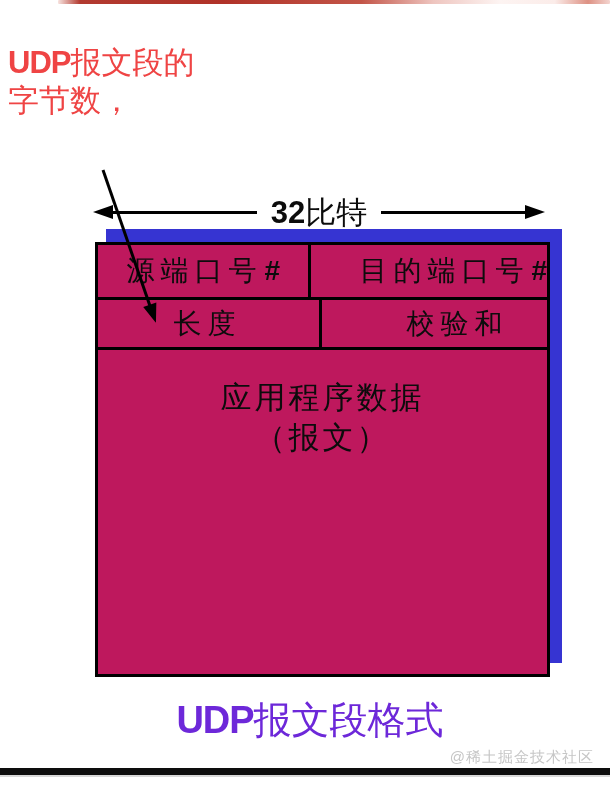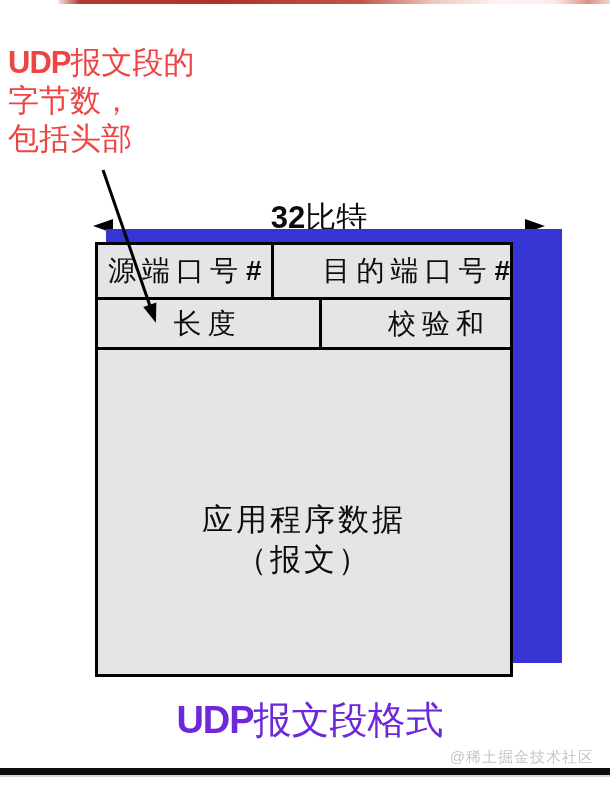--- a/index.html
+++ b/index.html
@@ -33,58 +33,58 @@
     font-size:31px;line-height:38px;color:#ef4444;
   }
   .annotation .latin{
     font-family:"Liberation Sans", sans-serif;font-weight:700;letter-spacing:-1px;
   }
   .annotation .indent{}
 
   
   .width-arrow{
     position:absolute;left:93px;top:191px;width:452px;height:42px;
-    display:flex;align-items:flex-end;
+    display:flex;align-items:center;
   }
   .arrowhead{width:0;height:0;border-top:7px solid transparent;border-bottom:7px solid transparent;}
   .arrowhead.left{border-right:20px solid #000;}
   .arrowhead.right{border-left:20px solid #000;}
   .arrow-line{flex:1;height:3px;background:#000;}
   .width-label{
     font-size:31px;line-height:31px;margin:0 14px;white-space:nowrap;color:#0c0c0c;
   }
   .width-label .num{font-family:"Liberation Sans", sans-serif;font-weight:700;}
 
   
   .blue-shadow{
     position:absolute;left:106px;top:229px;width:456px;height:434px;
     background:var(--shadow-blue);
   }
 
   
   .udp-table{
-    position:absolute;left:95px;top:242px;width:418px;height:435px;
-    background:#e5e5e5;border:3px solid #000;
+    position:absolute;left:95px;top:242px;width:455px;height:435px;
+    background:#be185d;border:3px solid #000;
     display:flex;flex-direction:column;
   }
   .trow{display:flex;border-bottom:3px solid #000;}
   .trow.r1{height:55px;}
   .trow.r2{height:50px;}
   .tcell{
     display:flex;align-items:center;justify-content:center;
     font-size:28px;letter-spacing:6px;white-space:nowrap;color:#0c0c0c;
   }
   .tcell.c1{width:224px;border-right:3px solid #000;}
   .tcell.c2{flex:1;padding-left:48px;}
   .hash{
     font-family:"Liberation Sans", sans-serif;font-weight:700;
     letter-spacing:0;margin-left:2px;
   }
   .payload{
-    flex:1;display:flex;flex-direction:column;align-items:center;justify-content:center;
+    flex:1;display:flex;flex-direction:column;align-items:center;
   }
   .payload-text{
     position:relative;top:28px;text-align:center;
     font-size:31px;line-height:40px;letter-spacing:3px;color:#0c0c0c;
   }
 
   
   .pointer-svg{position:absolute;left:0;top:0;width:610px;height:788px;pointer-events:none;}
 
   
@@ -111,21 +111,20 @@
 </head>
 <body>
 
 <div class="stage">
 
   <div class="top-red-bar"></div>
 
   <div class="annotation">
     <div><span class="latin">UDP</span><span>报文段的</span></div>
     <div class="indent">字节数，</div>
-    <div class="indent">包括头部</div>
   </div>
 
   <div class="width-arrow">
     <span class="arrowhead left"></span>
     <span class="arrow-line"></span>
     <span class="width-label"><span class="num">32</span><span>比特</span></span>
     <span class="arrow-line"></span>
     <span class="arrowhead right"></span>
   </div>
 

